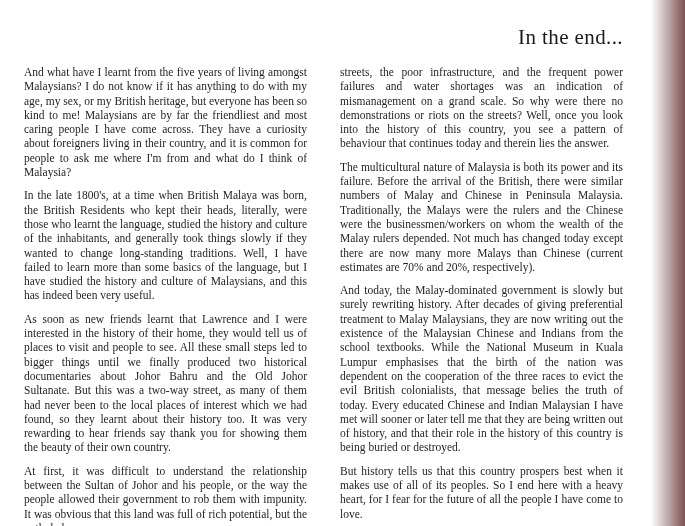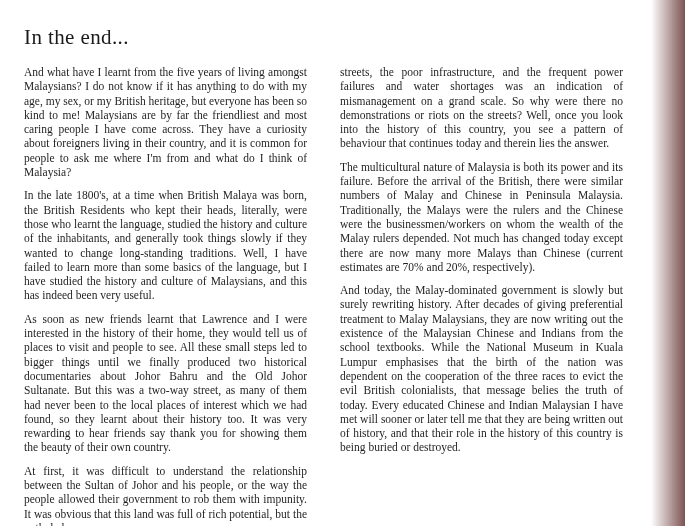--- a/index.html
+++ b/index.html
@@ -17,21 +17,21 @@
   .page {
     position: absolute;
     left: 24px;
     top: 0;
     width: 599px;
   }
   .title {
     font-size: 21px;
     font-weight: 400;
     line-height: 1;
-    text-align: left;
+    text-align: right;
     color: #1a1a1a;
     margin: 27px 0 17px 0;
     letter-spacing: 0.4px;
   }
   .columns {
     display: flex;
     gap: 33px;
   }
   .col {
     width: 283px;
@@ -65,17 +65,18 @@
       <p>And what have I learnt from the five years of living amongst Malaysians? I do not know if it has anything to do with my age, my sex, or my British heritage, but everyone has been so kind to me! Malaysians are by far the friendliest and most caring people I have come across. They have a curiosity about foreigners living in their country, and it is common for people to ask me where I'm from and what do I think of Malaysia?</p>
       <p>In the late 1800's, at a time when British Malaya was born, the British Residents who kept their heads, literally, were those who learnt the language, studied the history and culture of the inhabitants, and generally took things slowly if they wanted to change long-standing traditions. Well, I have failed to learn more than some basics of the language, but I have studied the history and culture of Malaysians, and this has indeed been very useful.</p>
       <p>As soon as new friends learnt that Lawrence and I were interested in the history of their home, they would tell us of places to visit and people to see. All these small steps led to bigger things until we finally produced two historical documentaries about Johor Bahru and the Old Johor Sultanate. But this was a two-way street, as many of them had never been to the local places of interest which we had found, so they learnt about their history too. It was very rewarding to hear friends say thank you for showing them the beauty of their own country.</p>
       <p>At first, it was difficult to understand the relationship between the Sultan of Johor and his people, or the way the people allowed their government to rob them with impunity. It was obvious that this land was full of rich potential, but the potholed</p>
     </div>
 
     <div class="col">
       <p>streets, the poor infrastructure, and the frequent power failures and water shortages was an indication of mismanagement on a grand scale. So why were there no demonstrations or riots on the streets? Well, once you look into the history of this country, you see a pattern of behaviour that continues today and therein lies the answer.</p>
       <p>The multicultural nature of Malaysia is both its power and its failure. Before the arrival of the British, there were similar numbers of Malay and Chinese in Peninsula Malaysia. Traditionally, the Malays were the rulers and the Chinese were the businessmen/workers on whom the wealth of the Malay rulers depended. Not much has changed today except there are now many more Malays than Chinese (current estimates are 70% and 20%, respectively).</p>
       <p>And today, the Malay-dominated government is slowly but surely rewriting history. After decades of giving preferential treatment to Malay Malaysians, they are now writing out the existence of the Malaysian Chinese and Indians from the school textbooks. While the National Museum in Kuala Lumpur emphasises that the birth of the nation was dependent on the cooperation of the three races to evict the evil British colonialists, that message belies the truth of today. Every educated Chinese and Indian Malaysian I have met will sooner or later tell me that they are being written out of history, and that their role in the history of this country is being buried or destroyed.</p>
+      <p>But history tells us that this country prospers best when it makes use of all of its peoples. So I end here with a heavy heart, for I fear for the future of all the people I have come to love.</p>
     </div>
   </div>
 </div>
 
 <div class="edge-gradient" style="background: linear-gradient(to right, rgba(255, 255, 255, 0) 0%, rgb(125, 82, 82) 100%);"></div>
 
 </body></html>

